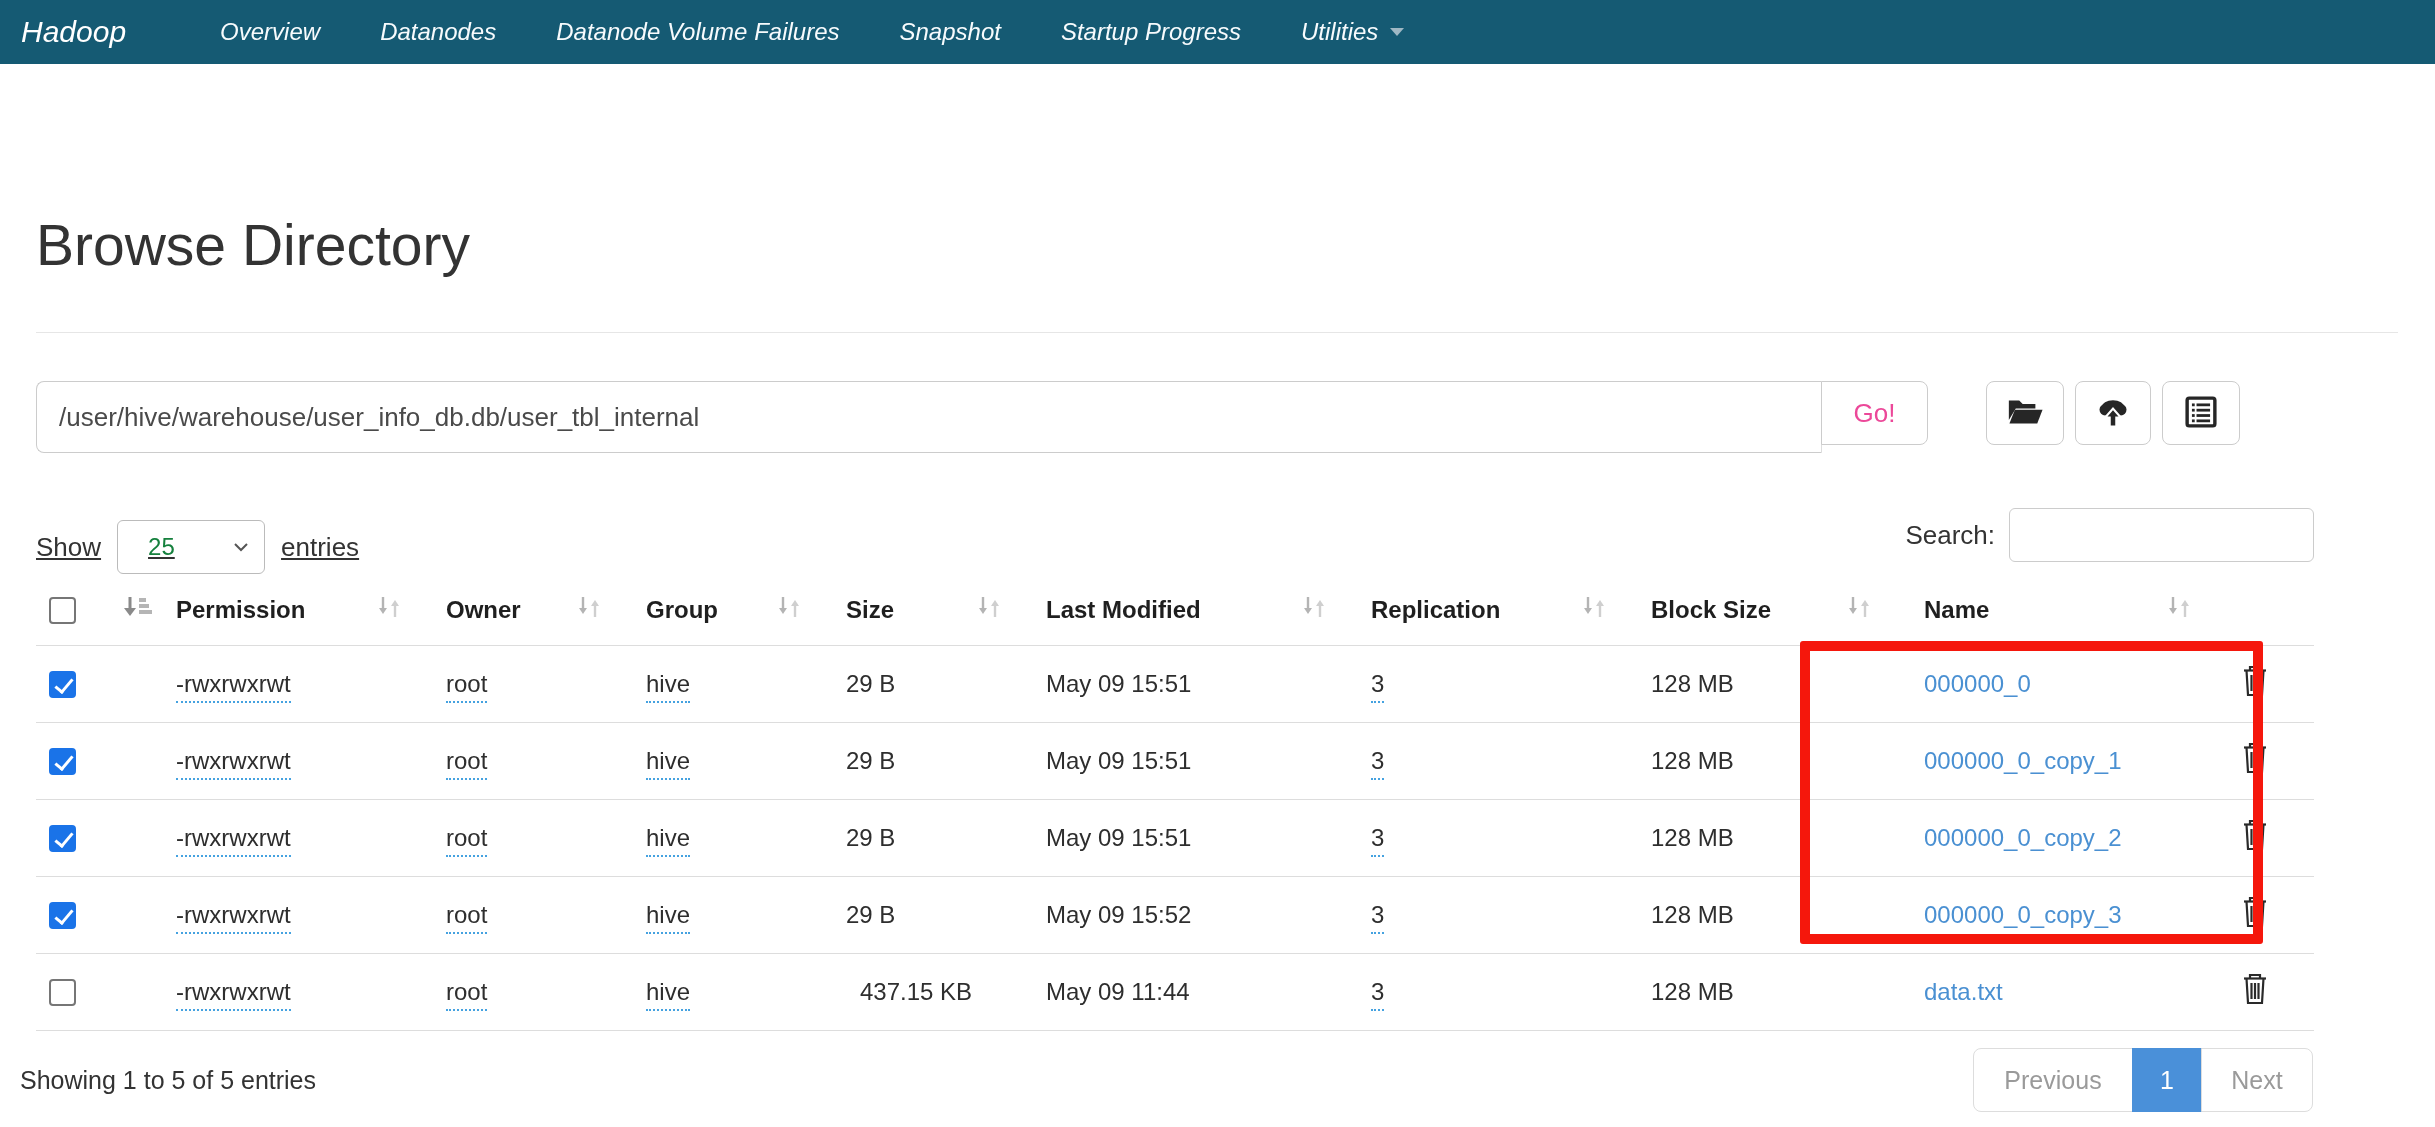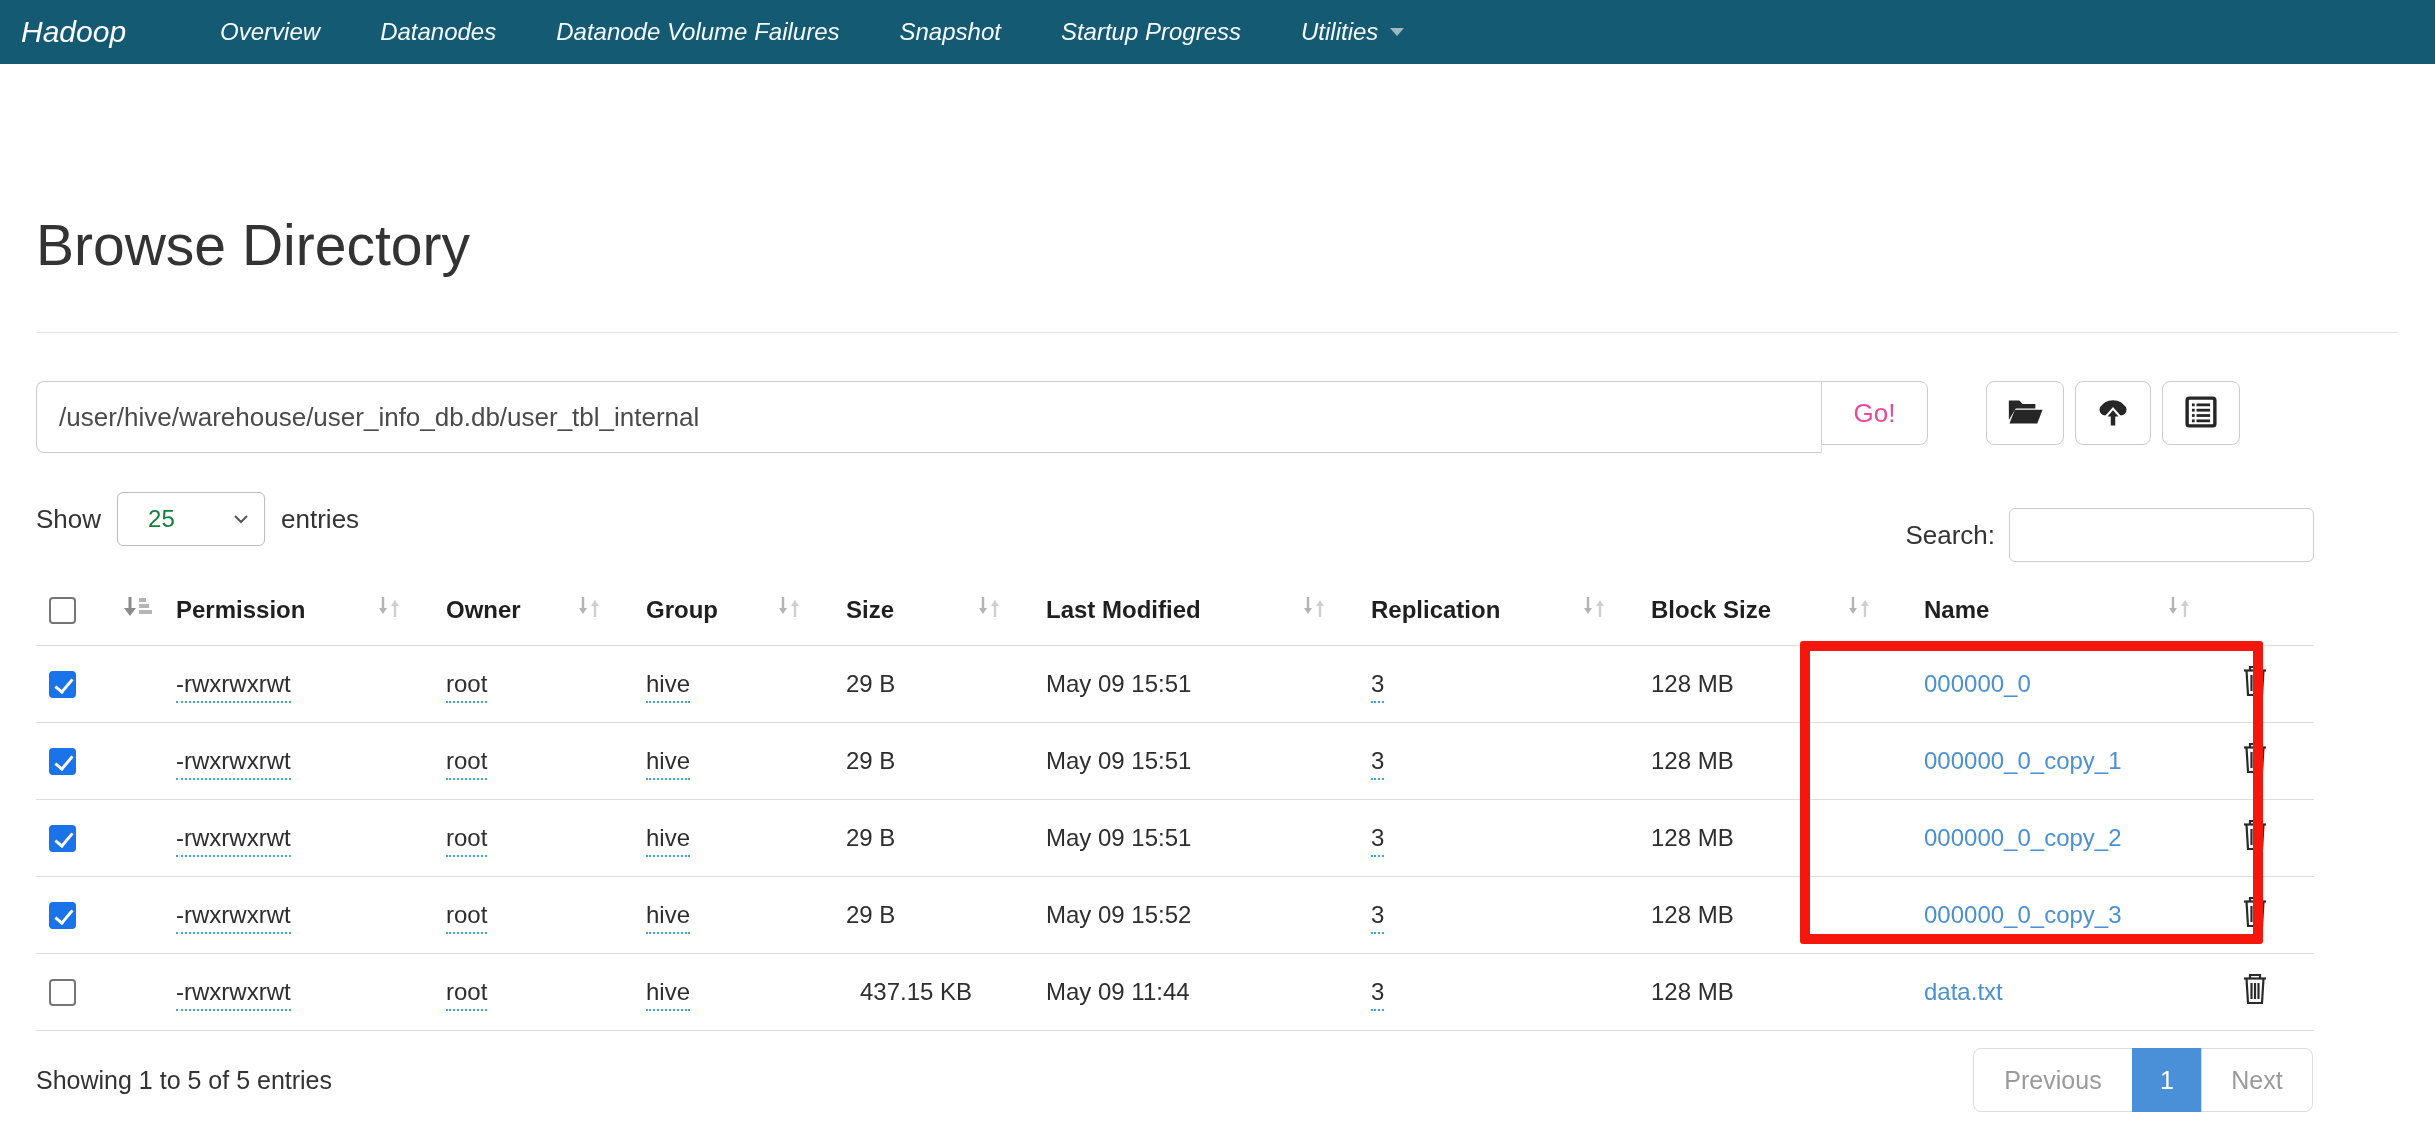--- a/index.html
+++ b/index.html
@@ -34,21 +34,21 @@
     font-size:26px;color:#ec4899;cursor:pointer;font-family:inherit;
   }
   .icon-btn{
     position:absolute;top:381px;height:64px;border:1px solid #ccc;border-radius:8px;
     background:#fff;cursor:pointer;display:flex;align-items:center;justify-content:center;
   }
   .btn-folder{left:1986px;width:78px;}
   .btn-upload{left:2075px;width:76px;}
   .btn-list{left:2162px;width:78px;}
   
-  .show-group{position:absolute;left:36px;top:492px;height:54px;display:flex;align-items:center;font-size:26px;color:#333;}
+  .show-group{position:absolute;left:36px;top:520px;height:54px;display:flex;align-items:center;font-size:26px;color:#333;text-decoration:underline;}
   .select-box{
     width:148px;height:54px;border:1px solid #bbb;border-radius:6px;margin:0 16px;
     display:flex;align-items:center;justify-content:space-between;box-sizing:border-box;
     padding:0 16px 0 30px;font-size:24px;color:#15803d;cursor:pointer;background:#fff;
   }
   .search-group{position:absolute;right:121px;top:492px;height:54px;display:flex;align-items:center;font-size:26px;color:#333;margin-top:16px;}
   .search-input{
     width:305px;height:54px;border:1px solid #ccc;border-radius:6px;margin-left:14px;
     box-sizing:border-box;font-size:24px;padding:0 14px;outline:none;
     font-family:"Liberation Sans","DejaVu Sans",sans-serif;
@@ -78,21 +78,21 @@
   .cb.checked::after{content:"";position:absolute;left:8px;top:2px;width:7px;height:15px;
       border:solid #fff;border-width:0 3px 3px 0;transform:rotate(40deg);}
   .trash-btn{background:none;border:none;cursor:pointer;padding:0;margin-left:4px;}
   
   .highlight-box{
     position:absolute;left:1800px;top:641px;width:463px;height:303px;
     border:10px solid #f5170c;border-radius:3px;box-sizing:border-box;
     pointer-events:none;z-index:6;
   }
   
-  .summary{position:absolute;left:36px;top:1066px;font-size:25px;color:#333;}
+  .summary{position:absolute;left:20px;top:1066px;font-size:25px;color:#333;}
   .pagination{position:absolute;right:122px;top:1048px;display:flex;height:64px;font-size:25px;}
   .page-btn{
     display:flex;align-items:center;justify-content:center;background:#fff;
     border:1px solid #ddd;color:#9a9a9a;box-sizing:border-box;cursor:default;
   }
   .page-prev{width:160px;border-radius:8px 0 0 8px;}
   .page-num{width:70px;background:#4a90d9;border-color:#4a90d9;color:#fff;margin-left:-1px;cursor:pointer;}
   .page-next{width:112px;border-radius:0 8px 8px 0;margin-left:-1px;}
 </style>
 </head>

